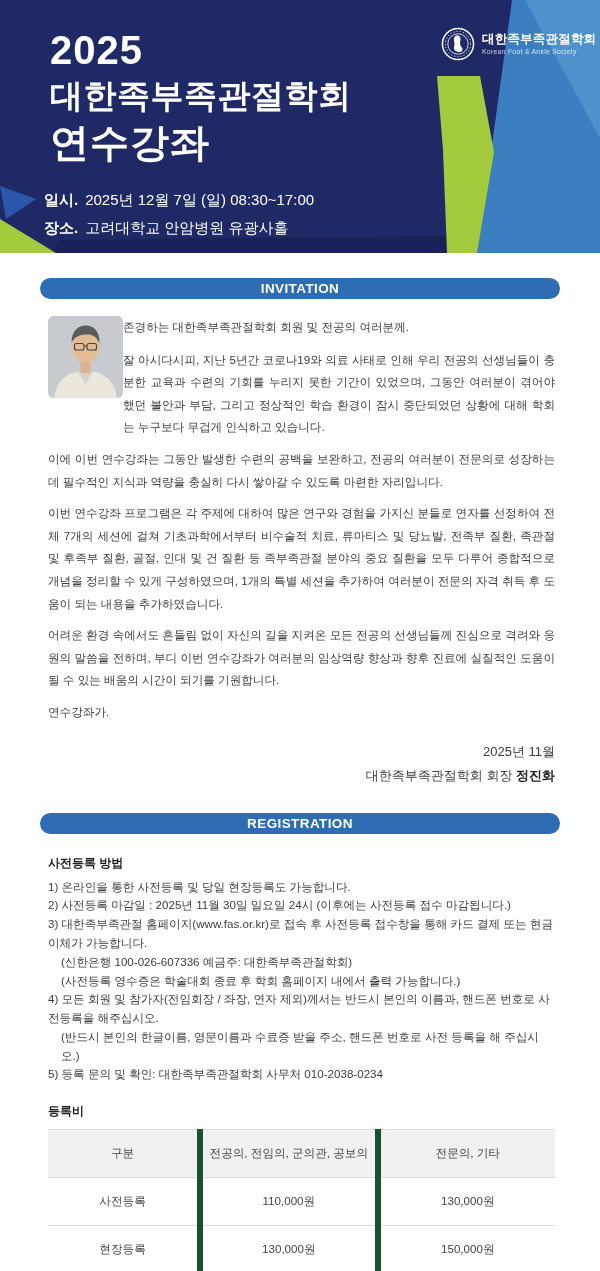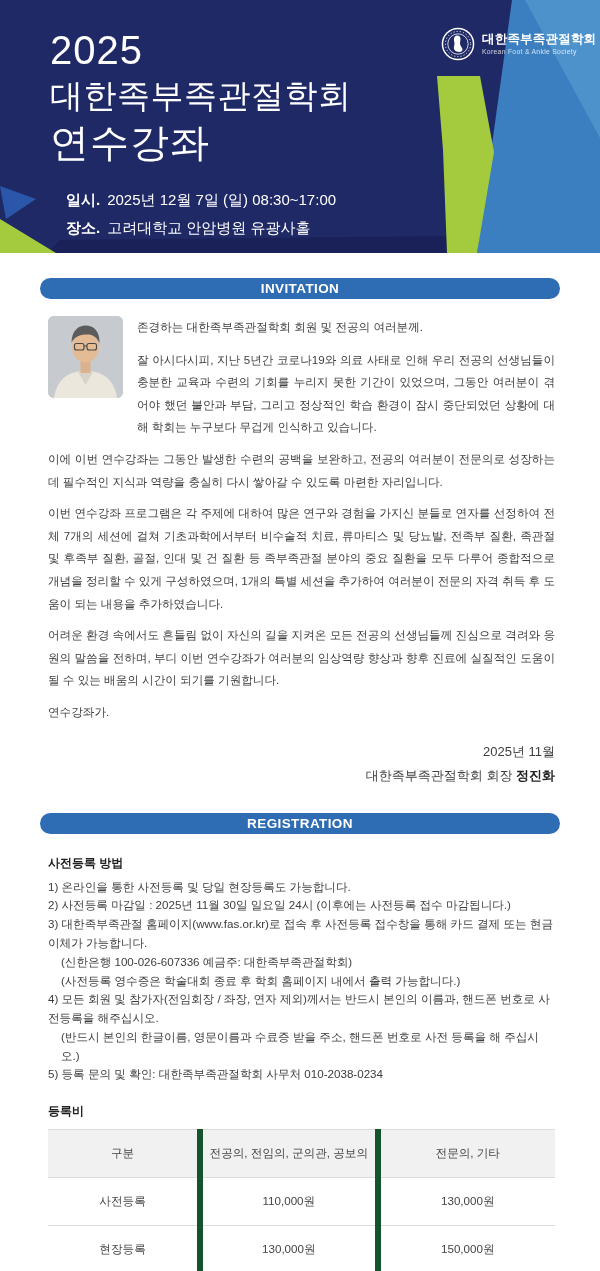--- a/index.html
+++ b/index.html
@@ -5,36 +5,36 @@
   * { margin:0; padding:0; box-sizing:border-box; }
   body { background:#e9e9e9; font-family:"Liberation Sans", sans-serif; }
   .page { width:600px; height:1271px; margin:0 auto; background:#ffffff; position:relative; overflow:hidden; }
 
   
   .header { position:relative; height:253px; background:#1f2966; overflow:hidden; }
   .header-decor { position:absolute; inset:0; width:100%; height:100%; display:block; }
   .logo { position:absolute; top:27px; left:441px; display:flex; align-items:center; gap:7px; }
   .logo-kr { color:#ffffff; font-weight:bold; font-size:12.5px; letter-spacing:.2px; line-height:15px; }
   .logo-en { color:rgba(255,255,255,.78); font-size:6.8px; letter-spacing:.3px; line-height:9px; }
-  .title { position:absolute; left:50px; top:27px; color:#ffffff; font-weight:normal; }
+  .title { position:absolute; left:50px; top:27px; color:#ffffff; font-weight:bold; }
   .t1 { font-size:40px; line-height:46px; letter-spacing:1px; }
   .t2 { font-size:33px; line-height:45px; letter-spacing:.5px; }
   .t3 { font-size:39px; line-height:50px; letter-spacing:1px; }
-  .meta { position:absolute; left:66px; top:186px; color:#ffffff; font-size:15px; }
+  .meta { position:absolute; left:44px; top:186px; color:#ffffff; font-size:15px; }
   .meta-line { line-height:28px; }
   .meta-label { font-weight:bold; margin-right:7px; }
 
   
   .pill { margin:25px 40px 0; height:21px; border-radius:14px; background:#2e6cb3;
           color:#ffffff; font-weight:bold; font-size:13.5px; letter-spacing:.4px;
           display:flex; align-items:center; justify-content:center; }
 
   
   .invitation { padding:17px 45px 0 48px; font-size:11.6px; color:#3d3d3d; }
-  .intro-row { display:flex; gap:14px; }
+  .intro-row { display:flex; }
   .photo { width:75px; height:82px; border-radius:6px; overflow:hidden; flex:none; background:#c7cbd0; }
   .intro-text { flex:1; }
   .invitation p { line-height:1.95; text-align:justify; margin-bottom:9px; }
   .greet { margin-bottom:10px !important; }
   .sig { text-align:right; margin-top:16px; line-height:1.85; font-size:13px; color:#3d3d3d; }
   .sig b { color:#222; }
 
   
   .registration { padding:2px 45px 0 48px; font-size:11.6px; color:#3d3d3d; }
   .sub-heading { font-weight:bold; color:#1f1f1f; font-size:12px; margin:19px 0 6px; }

